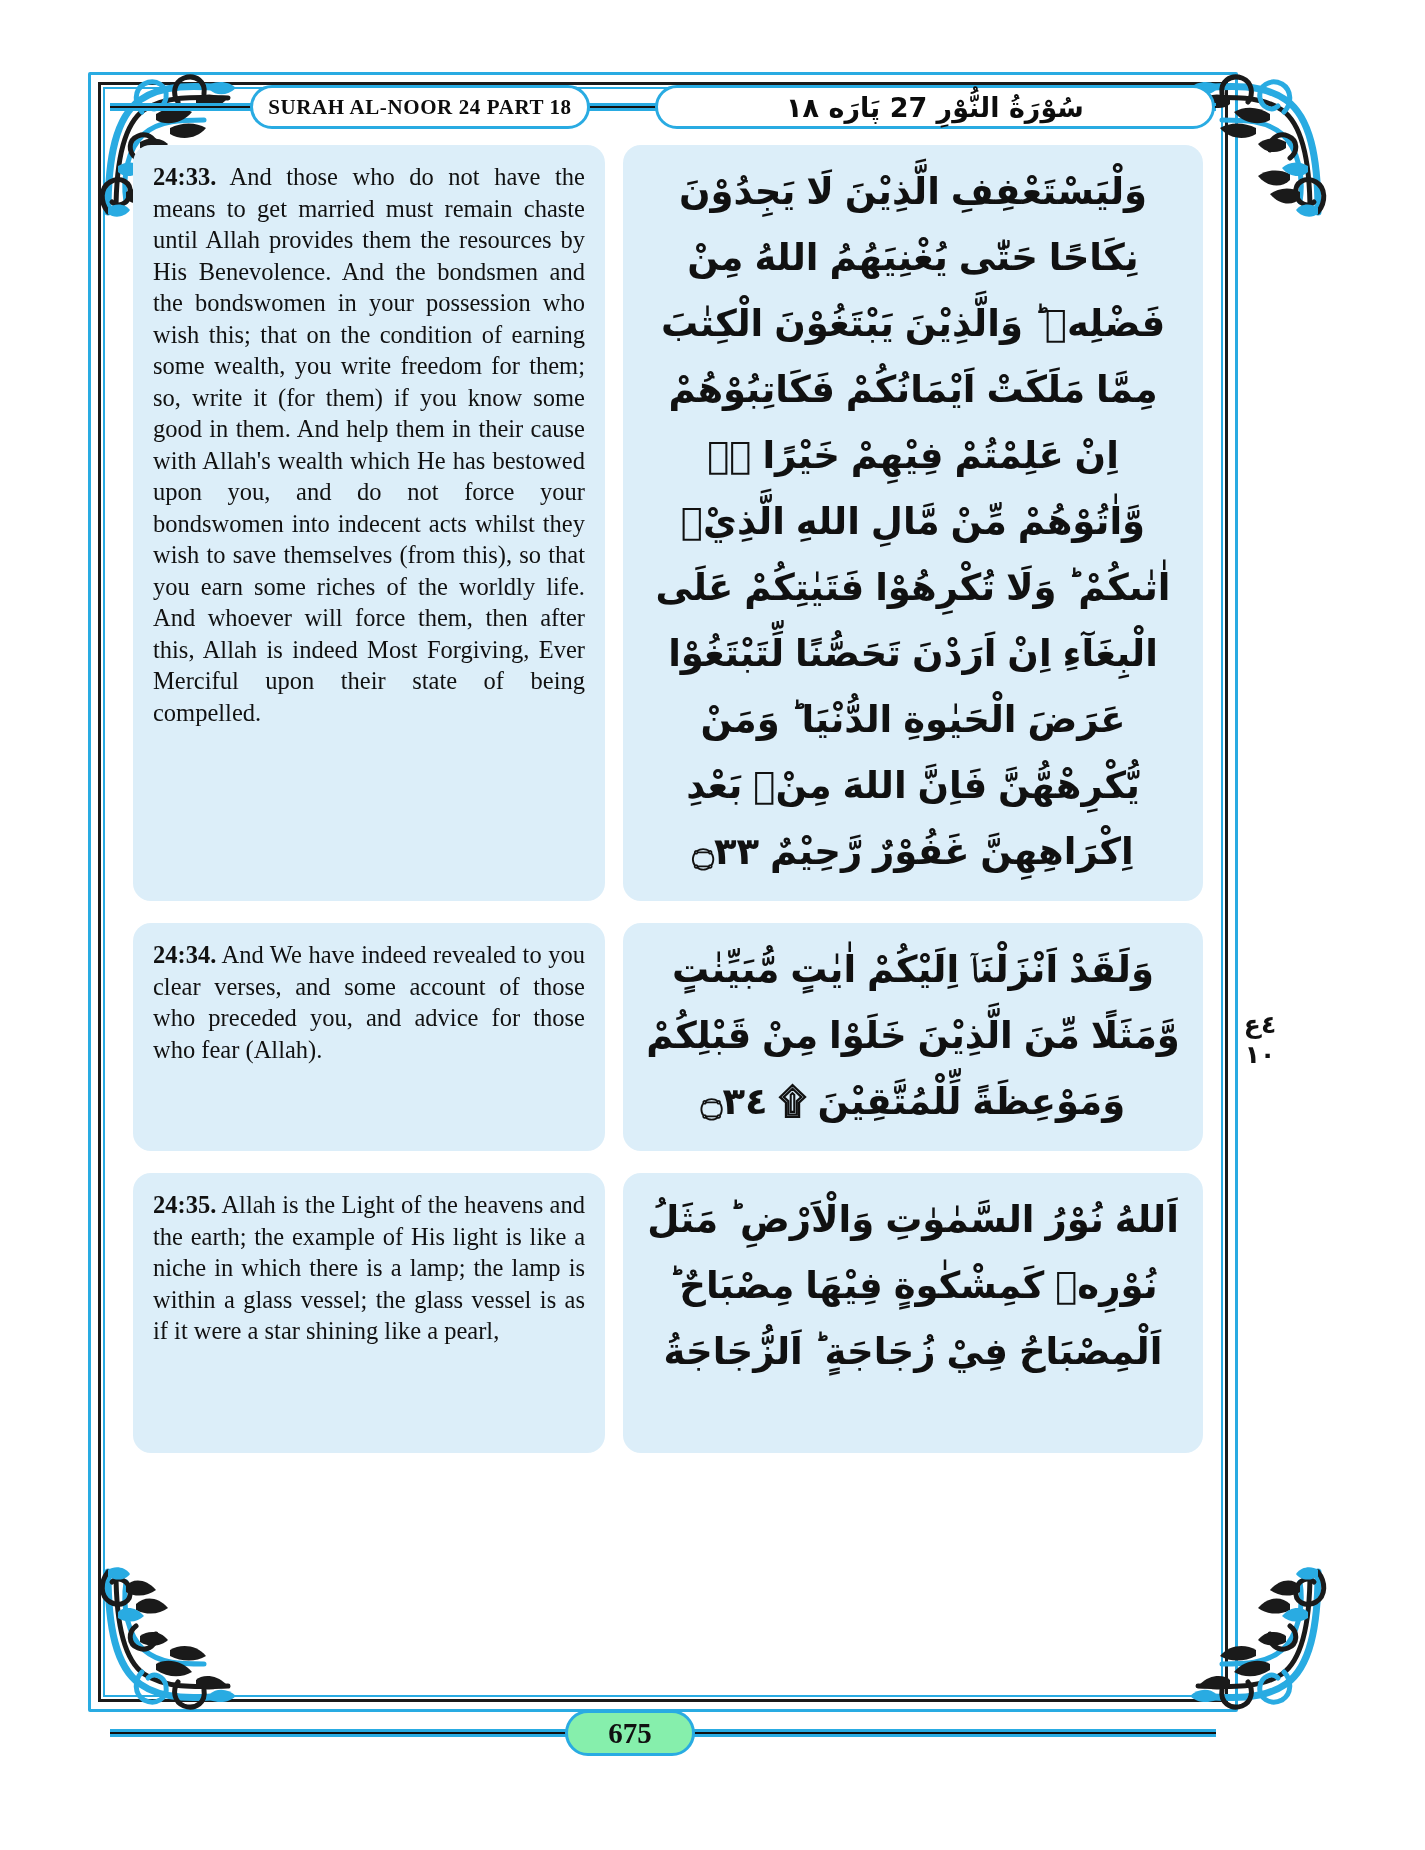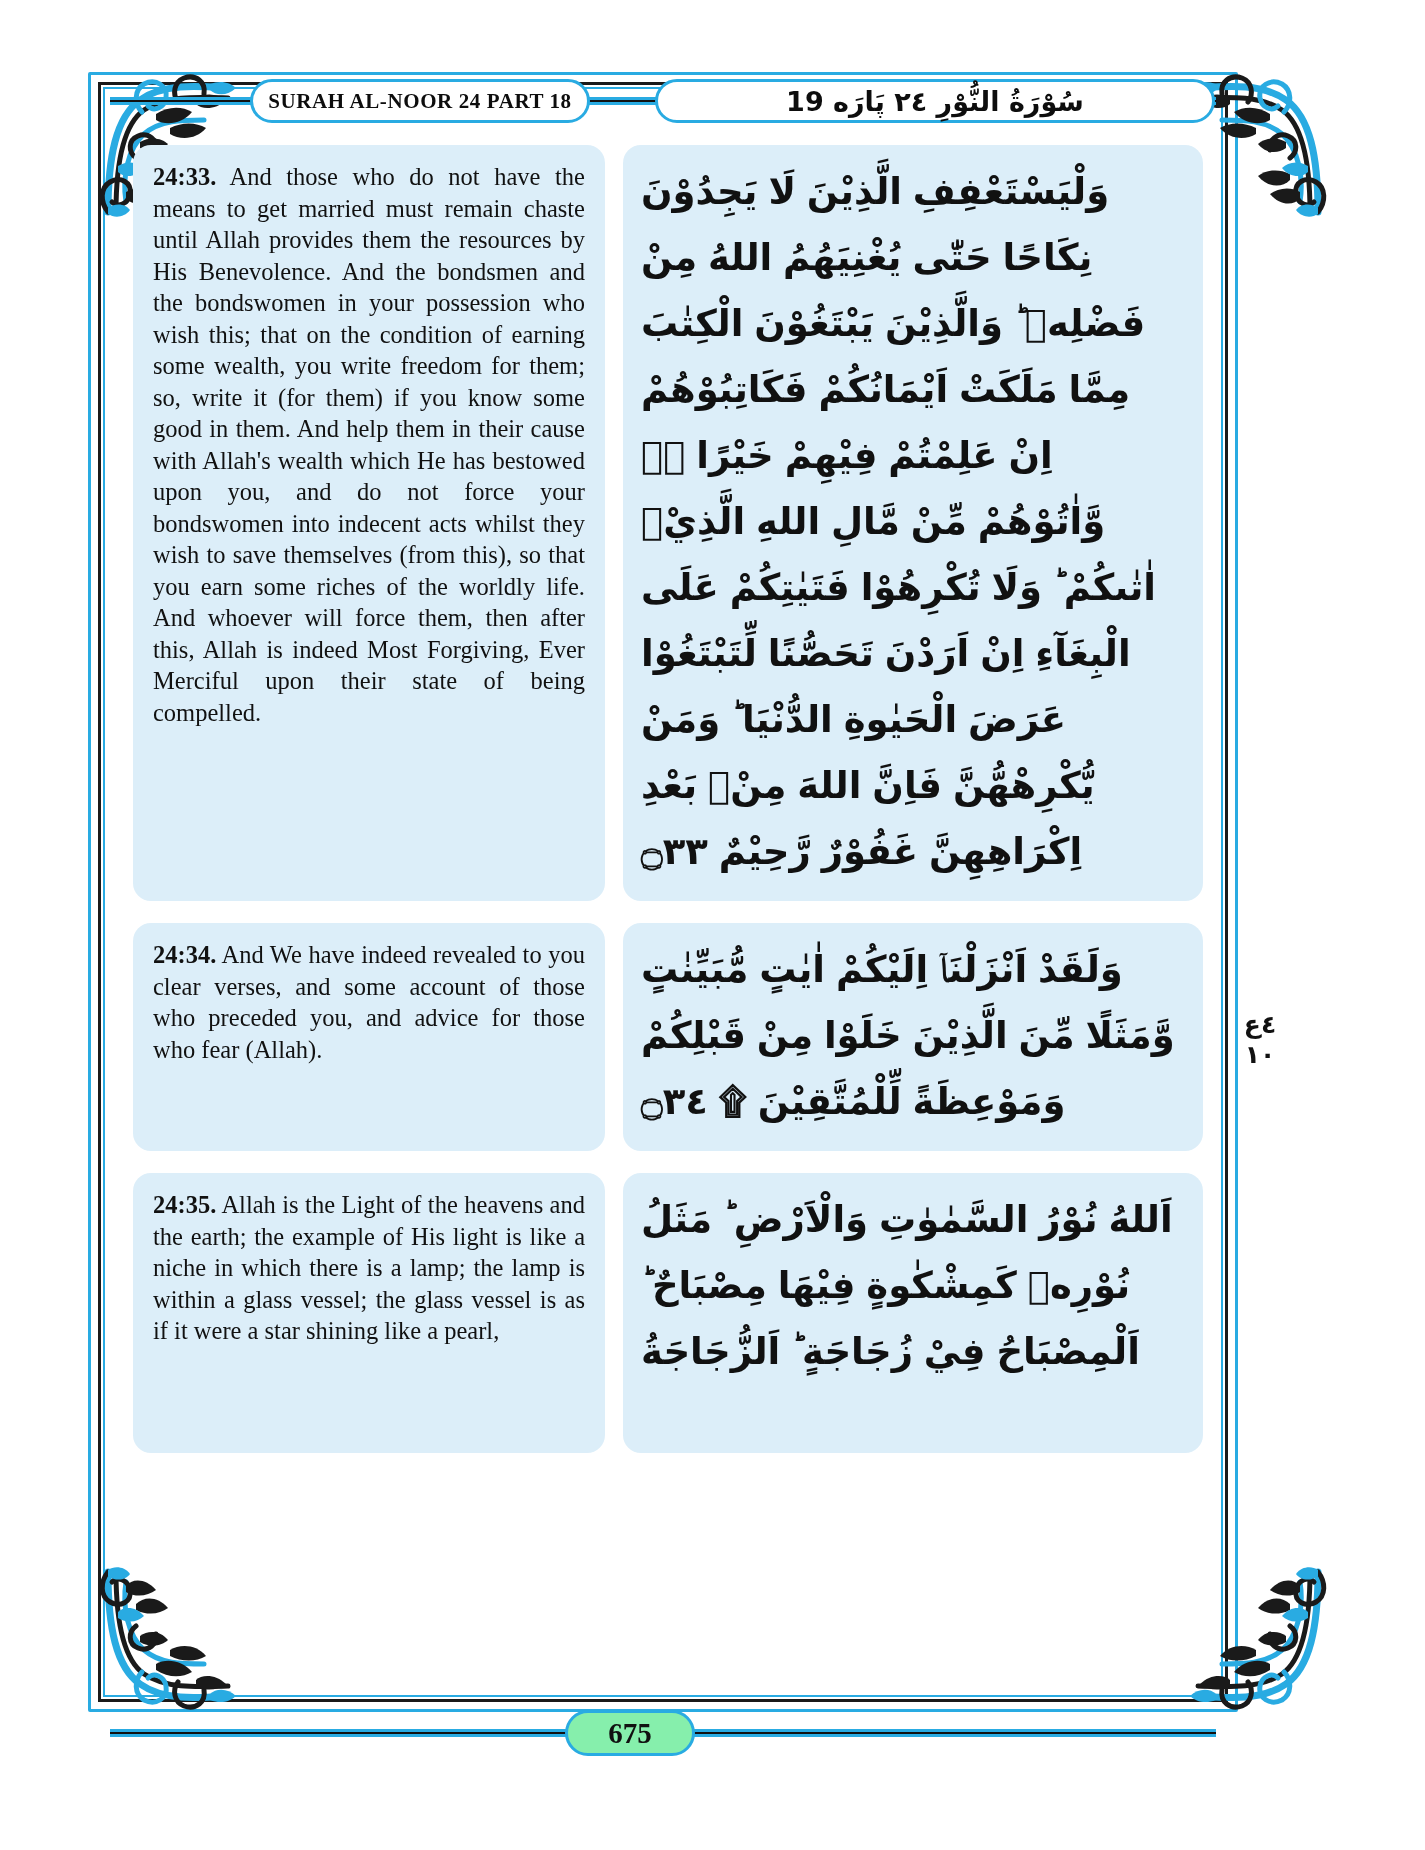--- a/index.html
+++ b/index.html
@@ -64,21 +64,21 @@
   }
   .corner-tl { left: 78px;  top: 62px; }
   .corner-tr { left: 1178px; top: 62px; transform: scaleX(-1); }
   .corner-bl { left: 78px;  top: 1552px; transform: scaleY(-1); }
   .corner-br { left: 1178px; top: 1552px; transform: scale(-1,-1); }
 
   
   .header-band {
     position: absolute;
     left: 110px;
-    top: 79px;
+    top: 85px;
     width: 1106px;
     height: 44px;
   }
   .band-rule {
     position: absolute;
     left: 0;
     top: 18px;
     width: 100%;
     height: 8px;
     border-top: 3px solid #29ABE2;
@@ -166,21 +166,21 @@
   }
   .verse-en .vnum {
     font-weight: bold;
   }
   .verse-ar {
     font-family: "DejaVu Sans", sans-serif;
     font-size: 37px;
     line-height: 66px;
     color: #111111;
     direction: rtl;
-    text-align: left;
+    text-align: center;
     font-weight: bold;
     word-spacing: -2px;
   }
 
   
   .row-1 .cell { min-height: 740px; }
   .row-2 .cell { min-height: 220px; }
   .row-3 .cell { min-height: 280px; }
 
   
@@ -359,21 +359,21 @@
       <path d="M30,146 C38,140 48,142 52,148 C46,156 36,156 30,152 Z"></path>
     </g>
   </svg>
 
   <div class="header-band">
     <div class="band-rule"></div>
     <div class="header-pill pill-left">
       <span class="header-title-en">SURAH AL-NOOR  24 PART 18</span>
     </div>
     <div class="header-pill pill-right">
-      <span class="header-title-ar">سُوْرَةُ النُّوْرِ ٢٤ پَارَه 19</span>
+      <span class="header-title-ar">سُوْرَةُ النُّوْرِ 27 پَارَه ١٨</span>
     </div>
   </div>
 
   <div class="content">
 
     <div class="verse-row row-1">
       <div class="cell cell-en">
         <div class="verse-en"><span class="vnum">24:33.</span><span> And those who do not have the means to get married must remain chaste until Allah provides them the resources by His Benevolence. And the bondsmen and the bondswomen in your possession who wish this; that on the condition of earning some wealth, you write freedom for them; so, write it (for them) if you know some good in them. And help them in their cause with Allah's wealth which He has bestowed upon you, and do not force your bondswomen into indecent acts whilst they wish to save themselves (from this), so that you earn some riches of the worldly life. And whoever will force them, then after this, Allah is indeed Most Forgiving, Ever Merciful upon their state of being compelled.</span></div>
       </div>
       <div class="cell cell-ar">

